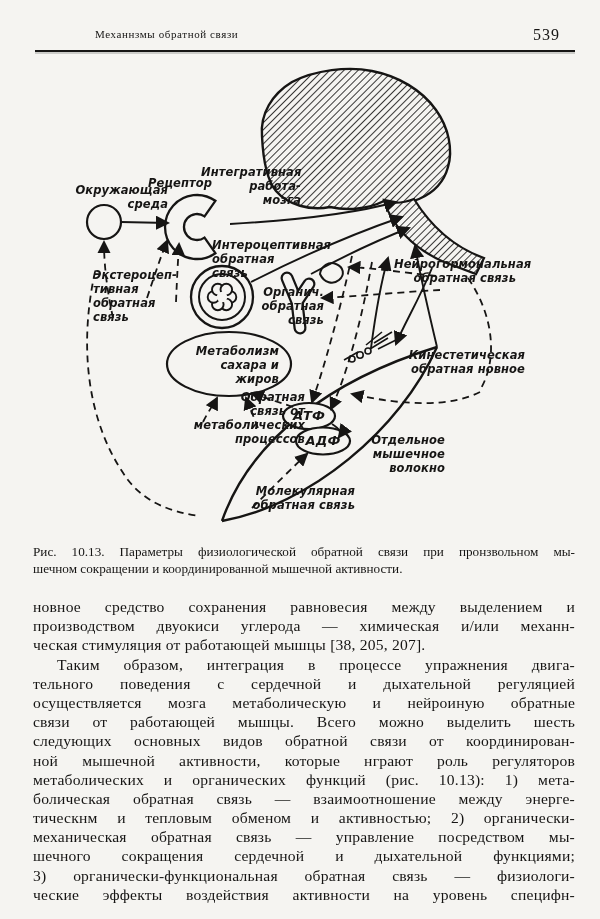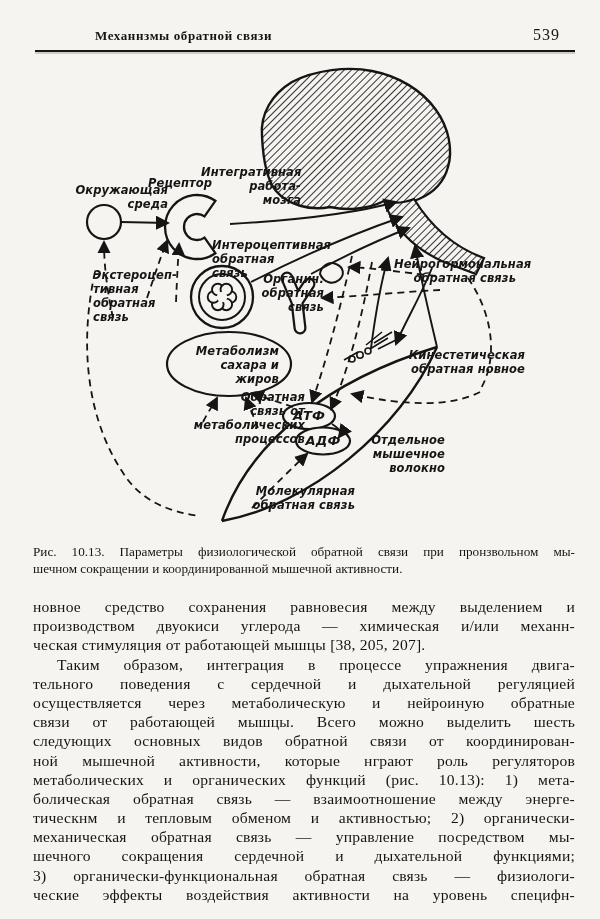--- a/index.html
+++ b/index.html
@@ -2,21 +2,21 @@
 <html><head>
 <meta charset="utf-8">
 <style>
   html,body{margin:0;padding:0}
   body{
     width:600px;height:919px;position:relative;overflow:hidden;
     background:#f5f4f1;color:#161514;
     font-family:"Liberation Serif",serif;
   }
   
-  .hdr-title{position:absolute;left:95px;top:28px;font-weight:bold;font-size:13px;letter-spacing:.6px}
+  .hdr-title{position:absolute;left:95px;top:28px;font-weight:normal;font-size:11px;letter-spacing:.6px}
   .hdr-page{position:absolute;left:533px;top:26px;font-weight:normal;font-size:16px;letter-spacing:1px}
   .hdr-rule{position:absolute;left:35px;top:50px;width:540px;height:2px;background:#161514;box-shadow:0 2px 0 rgba(22,21,20,.18)}
   
   .figure{position:absolute;left:0;top:60px;width:600px;height:482px}
   .figure svg{position:absolute;left:0;top:0}
   .lbl{
     position:absolute;white-space:pre-line;color:#161514;
     font-family:"DejaVu Sans",sans-serif;font-style:italic;font-weight:700;
     font-size:11.5px;line-height:14px;letter-spacing:.1px;
   }
@@ -131,21 +131,21 @@
   <div class="lbl ctr" style="left:201px;top:105px;width:100px">Интегративная
 работа-
 мозга</div>
   <div class="lbl" style="left:212px;top:178px">Интероцептивная
 обратная
 связь</div>
   <div class="lbl" style="left:93px;top:208px">Экстероцеп-
 тивная
 обратная
 связь</div>
-  <div class="lbl ctr" style="left:232px;top:212px;width:92px">Органич.
+  <div class="lbl ctr" style="left:232px;top:225px;width:92px">Органич.
 обратная
 связь</div>
   <div class="lbl ctr" style="left:394px;top:197px;width:122px">Нейрогормональная
 обратная связь</div>
   <div class="lbl ctr" style="left:169px;top:284px;width:110px">Метаболизм
 сахара и
 жиров</div>
   <div class="lbl ctr" style="left:140px;top:330px;width:165px">Обратная
 связь от
 метаболических
@@ -164,21 +164,21 @@
   <div class="cap-j">Рис. 10.13. Параметры физиологической обратной связи при пронзвольном мы-</div>
   <div>шечном сокращении и координированной мышечной активности.</div>
 </div>
 
 <div class="bodytext">
   <div class="bl">новное средство сохранения равновесия между выделением и</div>
   <div class="bl">производством двуокиси углерода — химическая и/или механн-</div>
   <div class="bl plain">ческая стимуляция от работающей мышцы [38, 205, 207].</div>
   <div class="bl ind">Таким образом, интеграция в процессе упражнения двига-</div>
   <div class="bl">тельного поведения с сердечной и дыхательной регуляцией</div>
-  <div class="bl">осуществляется через метаболическую и нейроиную обратные</div>
+  <div class="bl">осуществляется мозга метаболическую и нейроиную обратные</div>
   <div class="bl">связи от работающей мышцы. Всего можно выделить шесть</div>
   <div class="bl">следующих основных видов обратной связи от координирован-</div>
   <div class="bl">ной мышечной активности, которые нграют роль регуляторов</div>
   <div class="bl">метаболических и органических функций (рис. 10.13): 1) мета-</div>
   <div class="bl">болическая обратная связь — взаимоотношение между энерге-</div>
   <div class="bl">тическнм и тепловым обменом и активностью; 2) органически-</div>
   <div class="bl">механическая обратная связь — управление посредством мы-</div>
   <div class="bl">шечного сокращения сердечной и дыхательной функциями;</div>
   <div class="bl">3) органически-функциональная обратная связь — физиологи-</div>
   <div class="bl">ческие эффекты воздействия активности на уровень специфн-</div>

